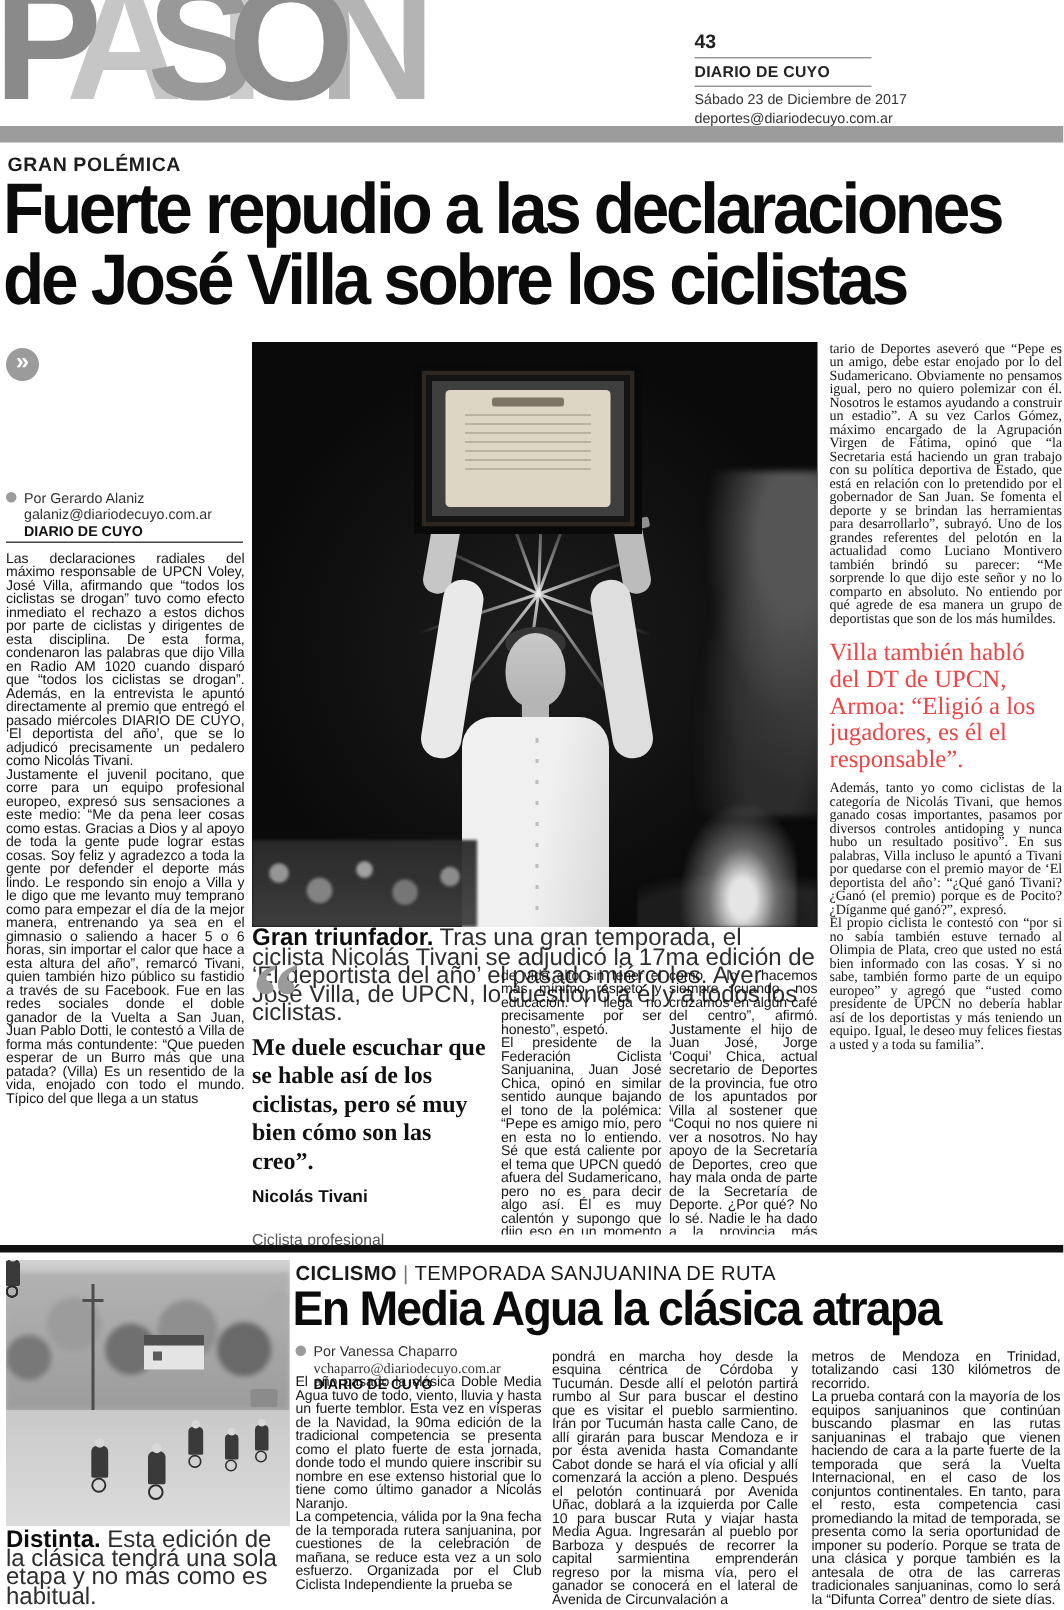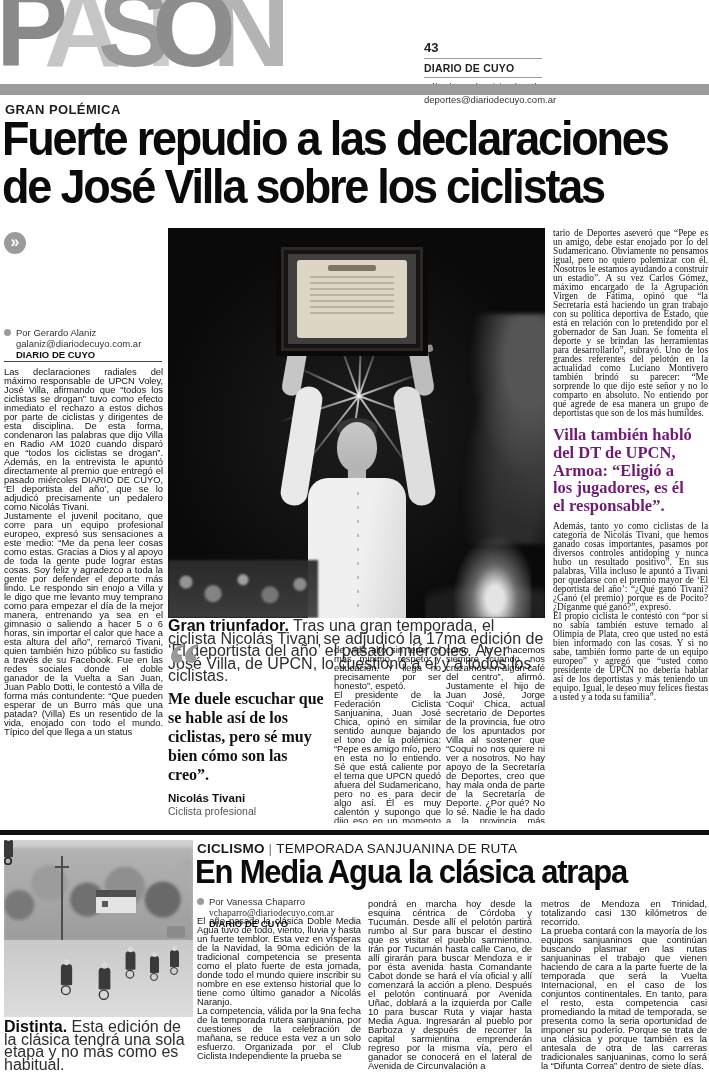--- a/index.html
+++ b/index.html
@@ -4,21 +4,21 @@
 <style>
   html,body{margin:0;padding:0;}
   body{
     width:709px;height:1073px;position:relative;overflow:hidden;background:#fff;
     font-family:"Liberation Sans",sans-serif;color:#141414;
   }
   
   .logo{position:absolute;left:-4px;top:-26px;height:112px;width:445px;overflow:hidden;white-space:nowrap;}
   .logo span{display:inline-block;font-weight:bold;font-size:108px;line-height:1;letter-spacing:0;
     margin-right:-24px;font-family:"Liberation Sans",sans-serif;transform:scaleY(1.02);}
-  .hinfo{position:absolute;left:424px;top:20px;width:170px;margin-top:20px;}
+  .hinfo{position:absolute;left:463px;top:20px;width:170px;}
   .hinfo .pageno{font-size:13px;font-weight:bold;color:#222;}
   .hinfo .rule{height:1px;background:#9a9a9a;width:118px;margin:3px 0 3px 0;}
   .hinfo .pname{font-size:10.5px;font-weight:bold;color:#222;letter-spacing:.2px;}
   .hinfo .pdate,.hinfo .pmail{font-size:9.5px;color:#333;margin-top:2px;}
   .graybar{position:absolute;left:0;top:84px;width:709px;height:11px;background:#9c9c9c;}
   
   .kicker{position:absolute;left:5px;top:102px;font-size:13px;font-weight:600;color:#1d1d1d;letter-spacing:.4px;}
   .headline{position:absolute;left:2px;top:116px;width:707px;font-weight:bold;font-size:45px;
     line-height:.99;letter-spacing:-2.2px;color:#0b0b0b;white-space:pre-line;transform:scaleY(1.06);transform-origin:top left;}
   .leadblk{position:absolute;left:4px;top:232px;width:160px;display:flex;gap:8px;}
@@ -31,28 +31,28 @@
   .byline1{position:absolute;left:4px;top:328px;width:158px;}
   .b-rule{position:absolute;left:4px;top:361px;width:158px;height:1px;background:#444;}
   .serif{font-family:Liberation Sans, sans-serif;font-size:9.4px;line-height:9px;
     text-align:justify;color:#151515;white-space:pre-line;overflow:hidden;letter-spacing:-.05px;}
   .col1{position:absolute;left:4px;top:367px;width:159px;height:449px;}
   .col3{position:absolute;left:334px;top:645px;width:107px;height:178px;}
   .col4{position:absolute;left:446px;top:645px;width:99px;height:178px;}
   .col5{position:absolute;left:553px;top:229px;width:155px;height:593px;overflow:hidden;}
   .col5 .serifpart{font-family:"Liberation Serif","DejaVu Serif",serif;font-size:9.4px;line-height:9px;
     text-align:justify;color:#151515;white-space:pre-line;letter-spacing:-.05px;}
-  .subhead{font-family:"Liberation Serif","DejaVu Serif",serif;font-weight:bold;font-size:16.5px;
-    line-height:1.08;color:#701a75;margin:8px 12px 7px 0;}
+  .subhead{font-family:"Liberation Serif","DejaVu Serif",serif;font-weight:normal;font-size:16.5px;
+    line-height:1.08;color:#ef4444;margin:8px 12px 7px 0;}
   
   .quoteblk{position:absolute;left:168px;top:646px;width:158px;}
   .qmark{font-family:"Liberation Serif",serif;font-size:64px;line-height:.6;color:#9a9a9a;height:38px;font-weight:bold;}
   .qtext{font-family:"Liberation Serif",serif;font-weight:bold;font-size:16px;line-height:1.18;color:#111;margin-top:6px;}
   .qauthor{font-size:11.5px;font-weight:bold;color:#111;margin-top:8px;}
-  .qrole{font-size:10.5px;color:#555;margin-top:1px;}
+  .qrole{font-size:10.5px;color:#555;margin-top:17px;}
   
   .caption{font-size:16px;line-height:12.5px;color:#2e2e2e;}
   .caption b{color:#0d0d0d;}
   .cap1{position:absolute;left:168px;top:620px;width:377px;}
   .cap2{position:absolute;left:4px;top:1021px;width:188px;}
   
   .mphoto{position:absolute;left:168px;top:228px;width:377px;height:390px;overflow:hidden;
     background:radial-gradient(circle at 50% 52%,#1d1d1d 0%,#0a0a0a 70%);}
   .mp-palm{position:absolute;right:-22px;top:86px;width:130px;height:230px;filter:blur(2px);
     background:radial-gradient(ellipse at 70% 20%,#555 0 18%,transparent 45%),

